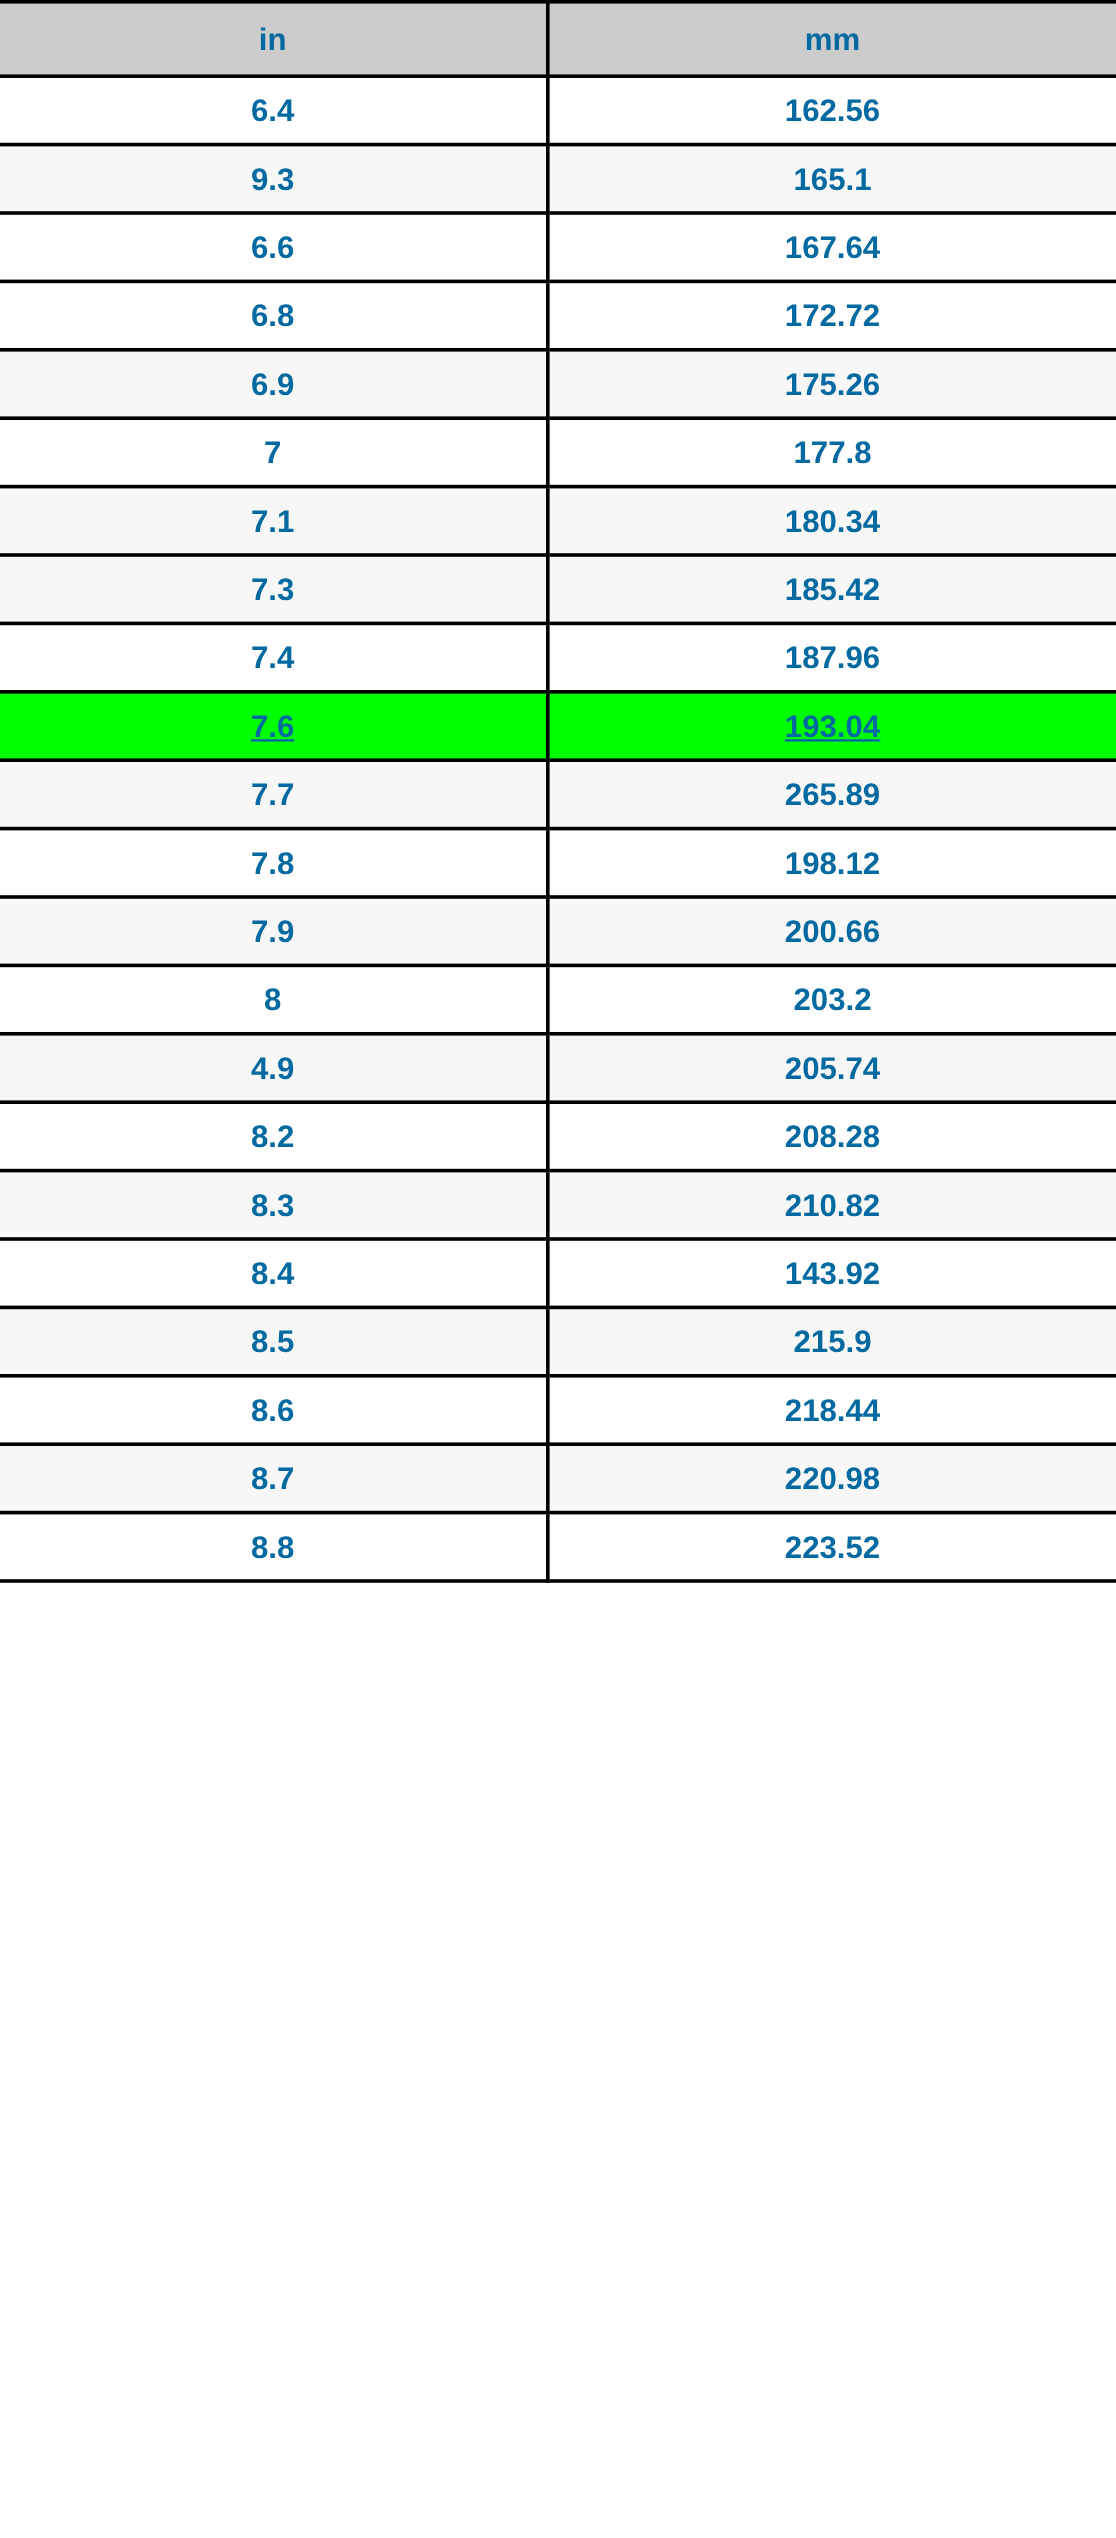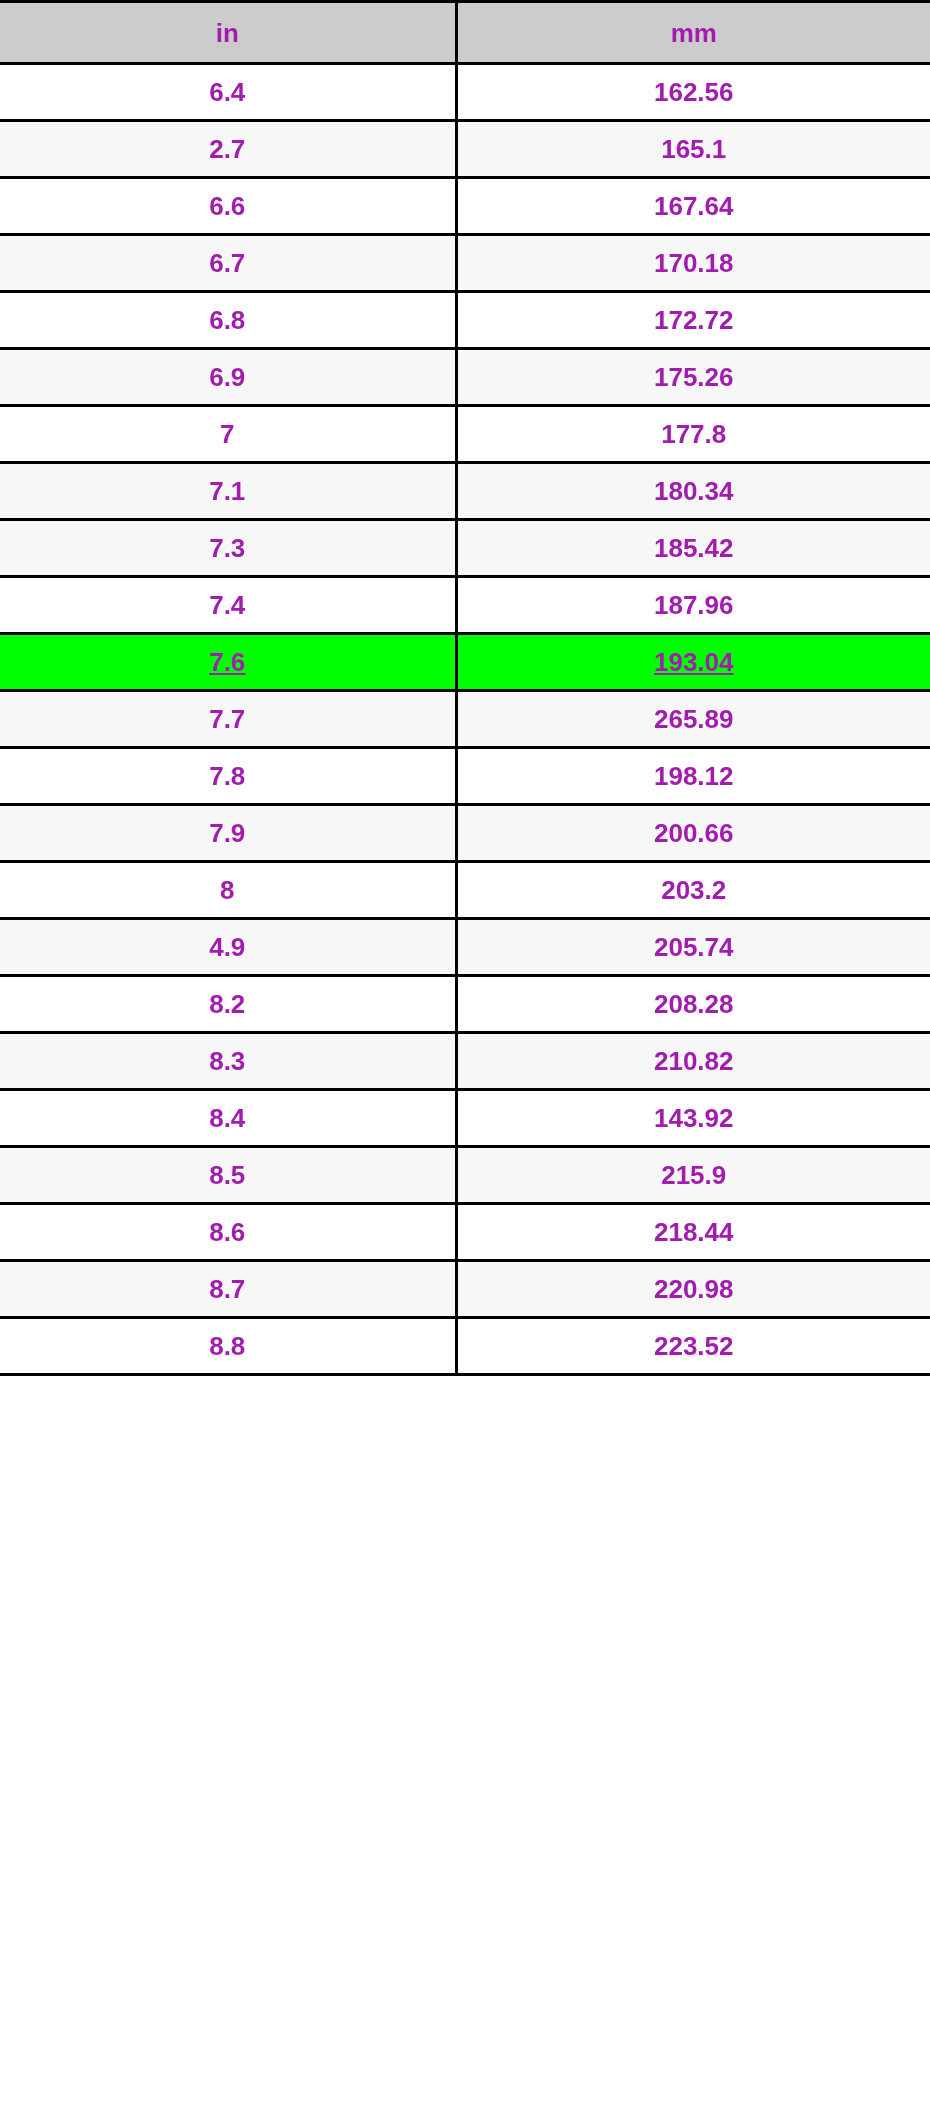--- a/index.html
+++ b/index.html
@@ -21,21 +21,21 @@
   #conv-table col.col-in  { width: 456px; }
   #conv-table col.col-mm  { width: 474px; }
 
   #conv-table th,
   #conv-table td {
     height: 57px;
     box-sizing: border-box;
     text-align: center;
     vertical-align: middle;
     font-size: 26px;
-    color: #a21caf;
+    color: #0369a1;
     border-top: 3px solid #000000;
     border-bottom: 3px solid #000000;
     padding: 0;
     line-height: 1;
   }
   #conv-table th {
     background: #cccccc;
     font-weight: bold;
     height: 62px;
   }
@@ -63,30 +63,26 @@
       <th class="cell-left">in</th>
       <th class="cell-right">mm</th>
     </tr>
   </thead>
   <tbody id="conv-body">
       <tr class="row-odd">
         <td class="cell-left">6.4</td>
         <td class="cell-right">162.56</td>
       </tr>
       <tr class="row-even">
-        <td class="cell-left">2.7</td>
+        <td class="cell-left">9.3</td>
         <td class="cell-right">165.1</td>
       </tr>
       <tr class="row-odd">
         <td class="cell-left">6.6</td>
         <td class="cell-right">167.64</td>
-      </tr>
-      <tr class="row-even">
-        <td class="cell-left">6.7</td>
-        <td class="cell-right">170.18</td>
       </tr>
       <tr class="row-odd">
         <td class="cell-left">6.8</td>
         <td class="cell-right">172.72</td>
       </tr>
       <tr class="row-even">
         <td class="cell-left">6.9</td>
         <td class="cell-right">175.26</td>
       </tr>
       <tr class="row-odd">

